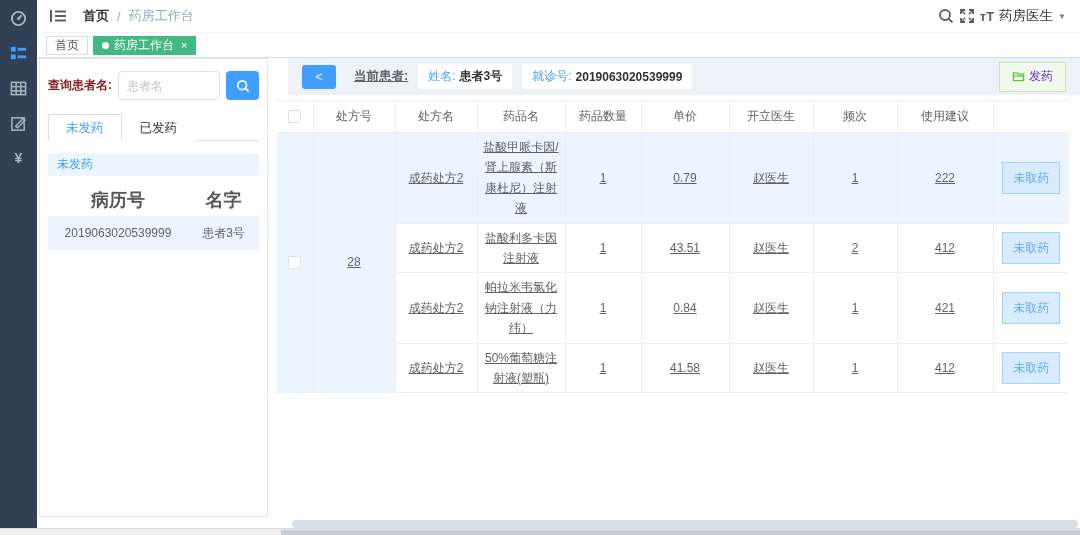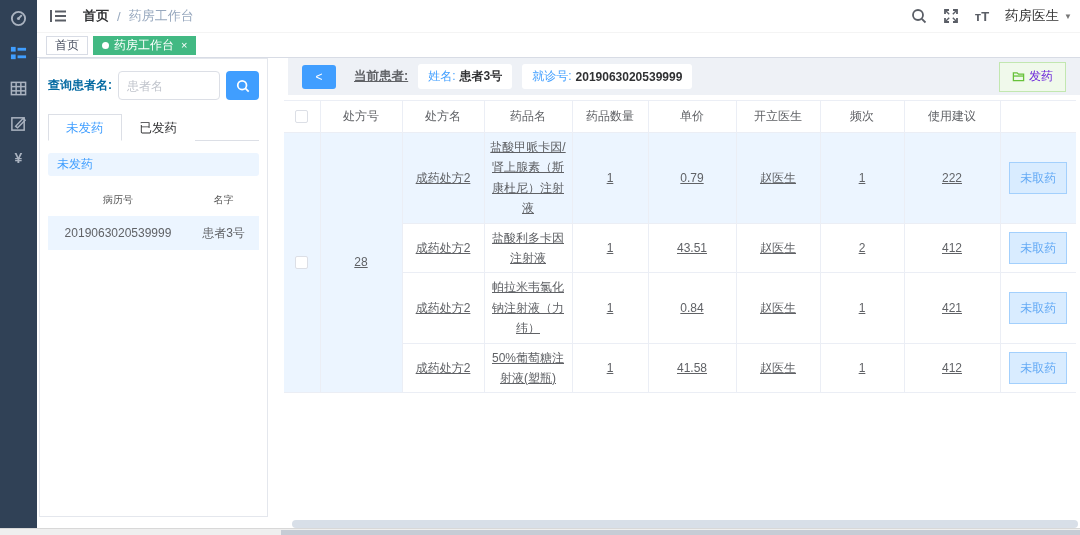--- a/index.html
+++ b/index.html
@@ -20,21 +20,21 @@
   .yen { color:#aab3c0; font-size:14px; font-weight:bold; }
   
   .header {
     position:absolute; left:37px; top:0; width:1043px; height:33px; background:#fff;
     display:flex; align-items:center; border-bottom:1px solid #f4f4f4;
   }
   .hamburger { margin-left:12px; cursor:pointer; }
   .breadcrumb { margin-left:16px; font-size:13px; display:flex; gap:8px; align-items:center; }
   .bc-root { color:#303133; font-weight:bold; cursor:pointer; }
   .bc-sep, .bc-cur { color:#97a8be; }
-  .header-right { margin-left:auto; display:flex; align-items:center; gap:16px; padding-right:8px; }
+  .header-right { margin-left:auto; display:flex; align-items:center; gap:5px; padding-right:14px; }
   .h-icon { cursor:pointer; display:flex; align-items:center; color:#5a5e66; }
   .fontsize-icon { font-size:13px; font-weight:bold; color:#5a5e66; letter-spacing:0; }
   .user { display:flex; align-items:center; gap:5px; cursor:pointer; color:#333; font-size:13.5px; }
   .caret { font-size:8px; color:#777; }
   
   .tagsbar {
     position:absolute; left:37px; top:33px; width:1043px; height:25px; background:#fff;
     border-bottom:1px solid #d8dce5; display:flex; align-items:center; gap:5px; padding-left:9px;
   }
   .tag {
@@ -43,42 +43,42 @@
   }
   .tag.active { background:#42b983; border-color:#42b983; color:#fff; gap:5px; }
   .tag .dot { width:7px; height:7px; border-radius:50%; background:#fff; display:inline-block; }
   .tag .close { font-size:11px; margin-left:2px; cursor:pointer; }
   
   .left-panel {
     position:absolute; left:39px; top:58px; width:229px; height:459px;
     background:#fff; border:1px solid #e4e7ed; padding:12px 8px 0 8px;
   }
   .search-row { display:flex; align-items:center; gap:6px; }
-  .search-label { font-weight:bold; color:#0369a1; white-space:nowrap; }
+  .search-label { font-weight:bold; color:#7f1d1d; white-space:nowrap; }
   .search-input {
     flex:1; height:29px; border:1px solid #dcdfe6; border-radius:4px; padding:0 8px;
     font-size:12px; color:#606266; outline:none; min-width:0;
     font-family:"Liberation Sans","DejaVu Sans",sans-serif;
   }
   .search-input::placeholder { color:#c0c4cc; }
   .search-btn {
     width:33px; height:29px; background:#409eff; border:none; border-radius:4px;
     display:flex; align-items:center; justify-content:center; cursor:pointer;
   }
   .ltabs { display:flex; margin-top:14px; border-bottom:1px solid #dcdfe6; }
   .ltab { height:27px; line-height:26px; padding:0 17px; cursor:pointer; font-size:12.5px;
     border:1px solid transparent; margin-bottom:-1px; background:#fff; }
   .ltab.active { color:#409eff; border:1px solid #dcdfe6; border-bottom:1px solid #fff; }
   .ltab.inactive { color:#303133; }
   .status-banner {
     margin-top:12px; height:23px; line-height:23px; background:#ecf5ff; color:#409eff;
     border-radius:3px; padding-left:9px; font-size:12px;
   }
   .mini-table { width:100%; margin-top:8px; border-collapse:collapse; }
-  .mini-table th { font-size:10px; color:#555; font-weight:normal; height:32px; }
+  .mini-table th { font-size:18px; color:#555; font-weight:bold; height:32px; }
   .mini-table td { height:34px; text-align:center; font-size:12px; color:#606266; }
   .mini-row { background:#ecf5ff; cursor:pointer; }
   .mini-table .c1 { width:140px; }
   
   .toolbar {
     position:absolute; left:288px; top:58px; width:792px; height:37px; background:#eef1f6;
     display:flex; align-items:center; padding:0 14px; gap:10px;
   }
   .collapse-btn {
     width:34px; height:24px; background:#409eff; color:#fff; border:none; border-radius:3px;
@@ -90,21 +90,21 @@
     padding:0 10px; gap:4px; font-size:12px;
   }
   .pbox .plabel { color:#409eff; }
   .pbox .pval { color:#303133; font-weight:bold; }
   .dispense-btn {
     margin-left:auto; height:30px; padding:0 12px; background:#f0f9eb; border:1px solid #c2e7b0;
     color:#6d28d9; border-radius:0; font-size:12px; cursor:pointer;
     display:flex; align-items:center; gap:4px;
   }
   
-  .main-table-wrap { position:absolute; left:284px; top:100px; width:792px; }
+  .main-table-wrap { position:absolute; left:277px; top:100px; width:792px; }
   table.rx { width:792px; border-collapse:collapse; table-layout:fixed; }
   table.rx th {
     height:32px; font-size:12px; color:#606266; font-weight:500; background:#fff;
     border-right:1px solid #ebeef5; border-bottom:1px solid #ebeef5; border-top:1px solid #ebeef5;
   }
   table.rx td {
     text-align:center; font-size:12px; color:#606266;
     border-right:1px solid #ebeef5; border-bottom:1px solid #ebeef5;
     padding:4px 4px; line-height:1.7;text-decoration:underline;
   }

